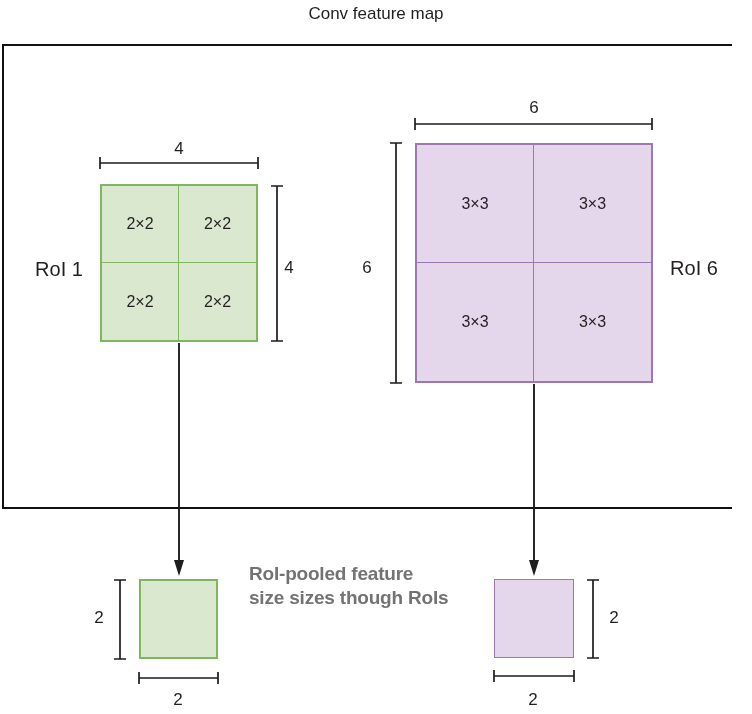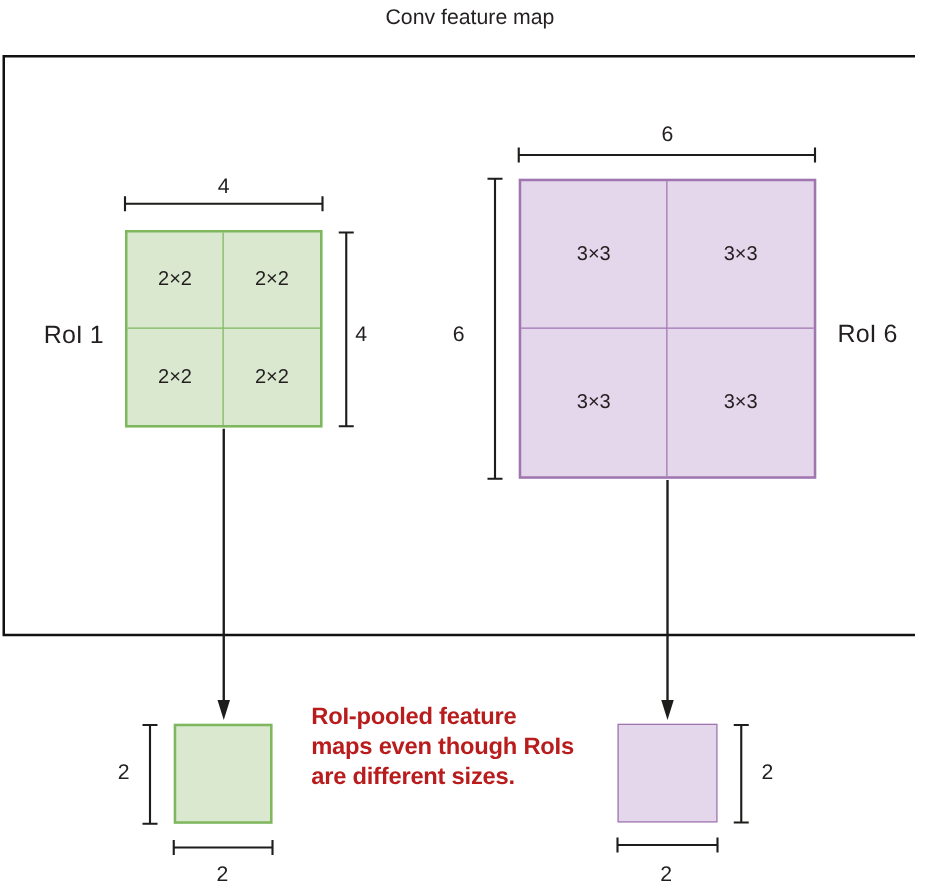--- a/index.html
+++ b/index.html
@@ -77,21 +77,21 @@
     background:var(--purple-fill);
     border:1.5px solid var(--purple-border);
     box-sizing:border-box;
   }
   #annotation{
     left:249px;top:562px;width:230px;
     font-weight:bold;
     font-size:19px;
     line-height:24px;
     letter-spacing:-0.2px;
-    color:#b91c1c;
+    color:#737373;
   }
   #overlay{
     left:0;top:0;width:752px;height:714px;
     pointer-events:none;
   }
   #overlay path, #overlay line{stroke:var(--line);stroke-width:1.7;fill:none;}
   #overlay polygon{fill:var(--line);stroke:none;}
 </style>
 </head>
 <body>
@@ -125,22 +125,21 @@
   <div id="pooled-green" class="abs"></div>
   <div class="abs dim-label center-xy" style="left:99px;top:618px;">2</div>
   <div class="abs dim-label center-xy" style="left:178px;top:700px;">2</div>
 
   <div id="pooled-purple" class="abs"></div>
   <div class="abs dim-label center-xy" style="left:614px;top:618px;">2</div>
   <div class="abs dim-label center-xy" style="left:533px;top:700px;">2</div>
 
   <div id="annotation" class="abs">
     <div>RoI-pooled feature</div>
-    <div>maps even though RoIs</div>
-    <div>are different sizes.</div>
+    <div>size sizes though RoIs</div>
   </div>
 
   <svg id="overlay" class="abs" width="752" height="714" viewBox="0 0 752 714">
 
     <g>
       <path d="M100 163 H258 M100 157 V169 M258 157 V169"></path>
     </g>
 
     <g>
       <path d="M277 186 V341 M271 186 H283 M271 341 H283"></path>

